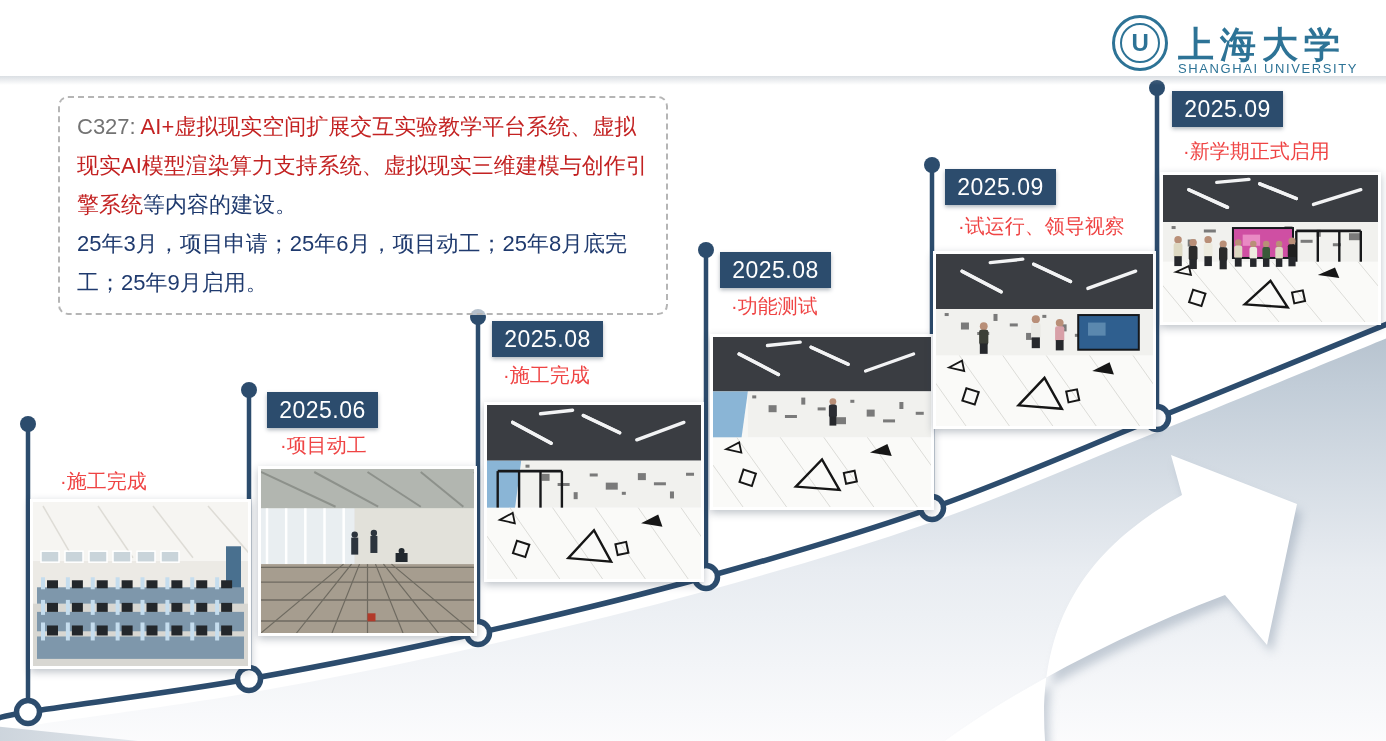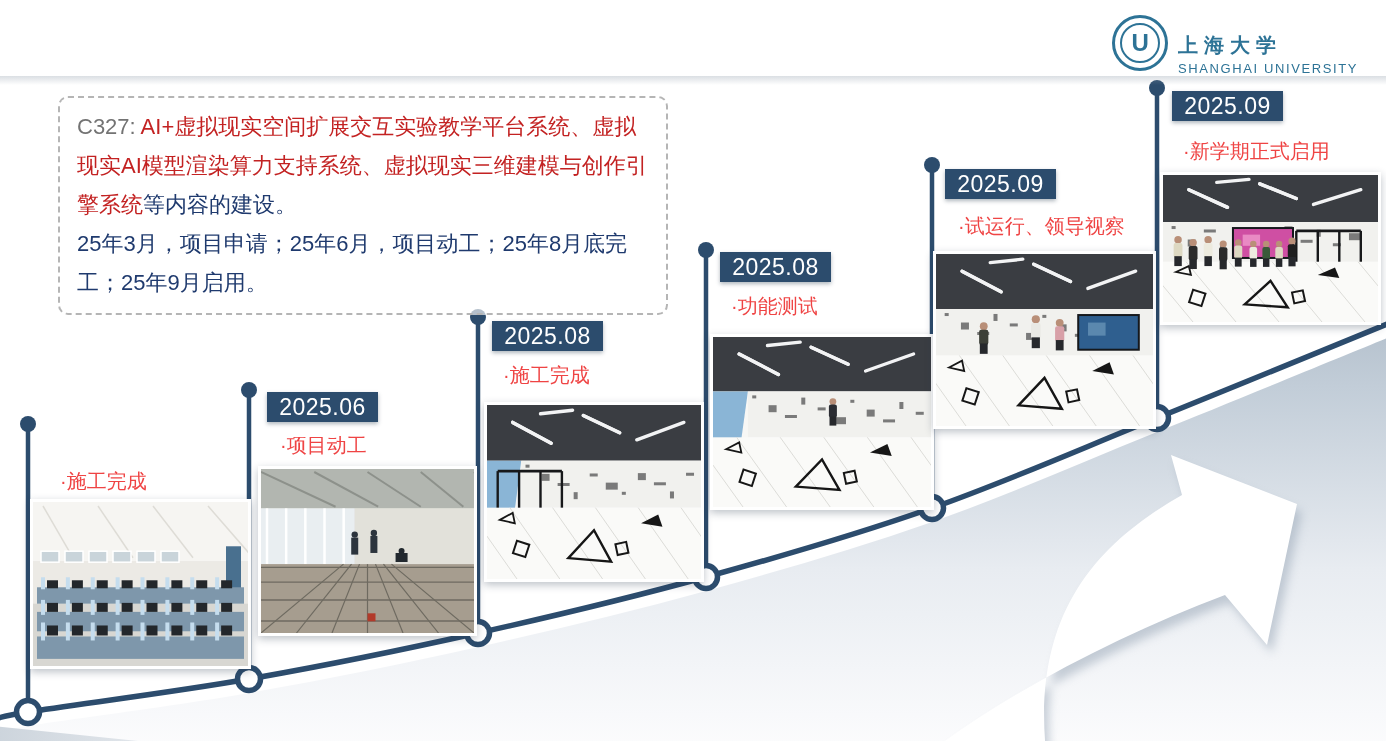--- a/index.html
+++ b/index.html
@@ -27,35 +27,35 @@
   .logo{position:absolute;right:28px;top:8px;display:flex;align-items:center;gap:10px;}
   .logo-emblem{
     width:56px;height:56px;border-radius:50%;border:3px solid var(--logo-blue);
     display:flex;align-items:center;justify-content:center;box-sizing:border-box;background:#fff;
   }
   .logo-emblem-inner{
     width:40px;height:40px;border-radius:50%;border:2px solid var(--logo-blue);
     display:flex;align-items:center;justify-content:center;box-sizing:border-box;
     font-weight:800;font-size:24px;color:var(--logo-blue);
   }
-  .logo-cn{font-family:"Liberation Serif","DejaVu Serif",serif;font-size:20px;font-weight:700;color:var(--logo-blue);letter-spacing:6px;line-height:32px;margin-top:21px;}
+  .logo-cn{font-family:"Liberation Serif","DejaVu Serif",serif;font-size:36px;font-weight:700;color:var(--logo-blue);letter-spacing:6px;line-height:32px;margin-top:21px;}
   .logo-en{font-size:13px;color:var(--logo-blue);letter-spacing:1.6px;line-height:16px;}
   
   .infobox{
     position:absolute;left:58px;top:96px;width:572px;z-index:3;
     border:2px dashed #b5b5b5;border-radius:10px;padding:9px 17px 11px 17px;
     font-size:22px;line-height:39px;background:rgba(255,255,255,.65);
   }
   .infobox p{margin:0;}
   .code-label{color:#737373;}
   .red-text{color:var(--accent-red);}
   .navy-text{color:var(--body-navy);}
   
   .badge{
-    position:absolute;width:111px;height:30px;background:var(--badge-navy);
+    position:absolute;width:111px;height:36px;background:var(--badge-navy);
     color:#fff;font-size:23px;display:flex;align-items:center;justify-content:center;
     box-shadow:0 2px 4px rgba(30,50,70,.35);letter-spacing:.5px;
   }
   .caption{position:absolute;font-size:20px;color:#ef4444;white-space:nowrap;margin-left:24px;}
   .photo{
     position:absolute;background:#fff;border:3px solid #ffffff;box-sizing:content-box;
     box-shadow:0 3px 8px rgba(40,55,75,.3);
   }
   .photo svg{display:block;}
 </style>

